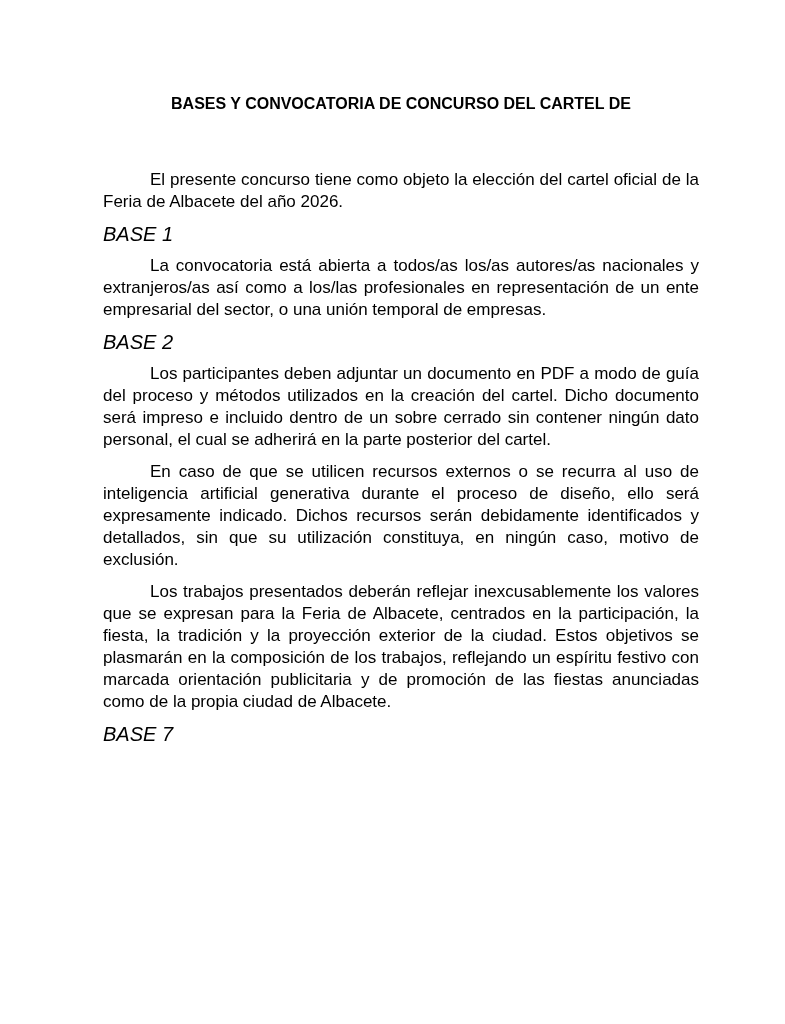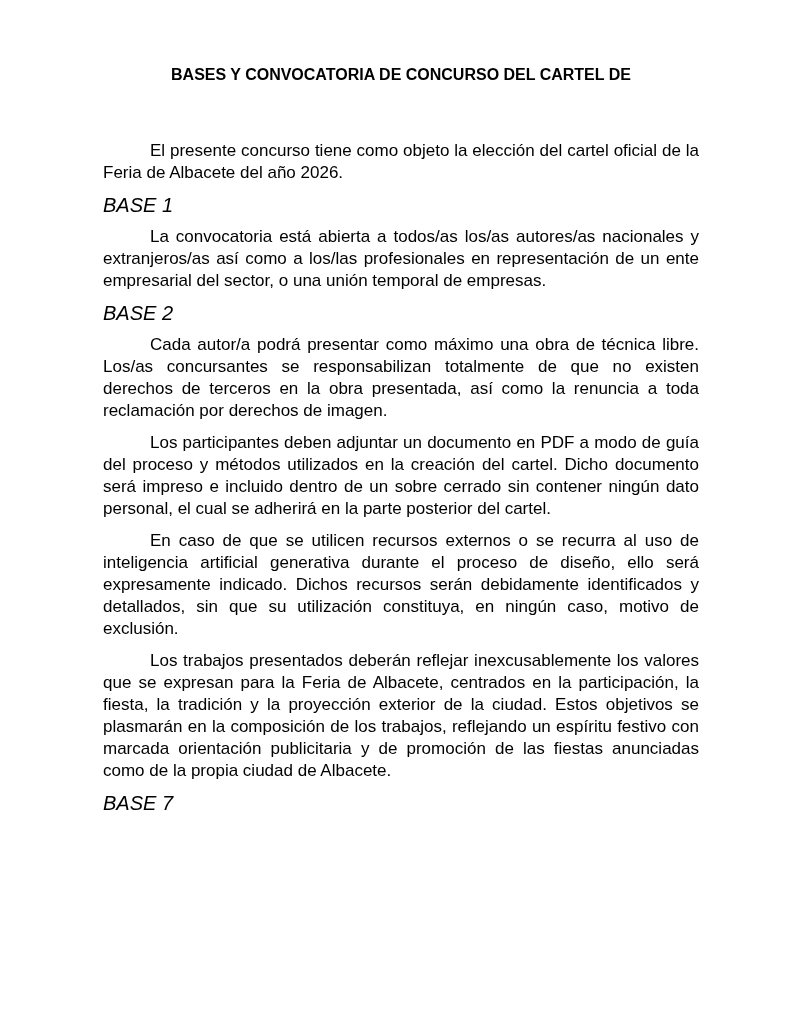--- a/index.html
+++ b/index.html
@@ -6,21 +6,21 @@
     margin: 0;
     padding: 0;
     background: #ffffff;
   }
   .page {
     position: relative;
     width: 785px;
     height: 1024px;
     background: #ffffff;
     box-sizing: border-box;
-    padding: 59px 86px 0 103px;
+    padding: 88px 86px 0 103px;
     font-family: "Liberation Sans", "DejaVu Sans", sans-serif;
     color: #000000;
     overflow: hidden;
   }
   .doc-title {
     text-align: center;
     font-weight: bold;
     font-size: 16px;
     line-height: 31px;
     margin: 0 0 50px 0;
@@ -56,21 +56,20 @@
   </h1>
 
   <p class="body-paragraph intro-paragraph">El presente concurso tiene como objeto la elección del cartel oficial de la Feria de Albacete del año 2026.</p>
 
   <h2 class="base-heading">BASE 1</h2>
 
   <p class="body-paragraph">La convocatoria está abierta a todos/as los/as autores/as nacionales y extranjeros/as así como a los/las profesionales en representación de un ente empresarial del sector, o una unión temporal de empresas.</p>
 
   <h2 class="base-heading">BASE 2</h2>
 
-  <p class="body-paragraph">Cada autor/a podrá presentar como máximo una obra de técnica libre. Los/as concursantes se responsabilizan totalmente de que no existen derechos de terceros en la obra presentada, así como la renuncia a toda reclamación por derechos de imagen.</p>
 
   <p class="body-paragraph">Los participantes deben adjuntar un documento en PDF a modo de guía del proceso y métodos utilizados en la creación del cartel. Dicho documento será impreso e incluido dentro de un sobre cerrado sin contener ningún dato personal, el cual se adherirá en la parte posterior del cartel.</p>
 
   <p class="body-paragraph">En caso de que se utilicen recursos externos o se recurra al uso de inteligencia artificial generativa durante el proceso de diseño, ello será expresamente indicado. Dichos recursos serán debidamente identificados y detallados, sin que su utilización constituya, en ningún caso, motivo de exclusión.</p>
 
 
   <p class="body-paragraph">Los trabajos presentados deberán reflejar inexcusablemente los valores que se expresan para la Feria de Albacete, centrados en la participación, la fiesta, la tradición y la proyección exterior de la ciudad. Estos objetivos se plasmarán en la composición de los trabajos, reflejando un espíritu festivo con marcada orientación publicitaria y de promoción de las fiestas anunciadas como de la propia ciudad de Albacete.</p>
 
   <h2 class="base-heading">BASE 7</h2>
 

